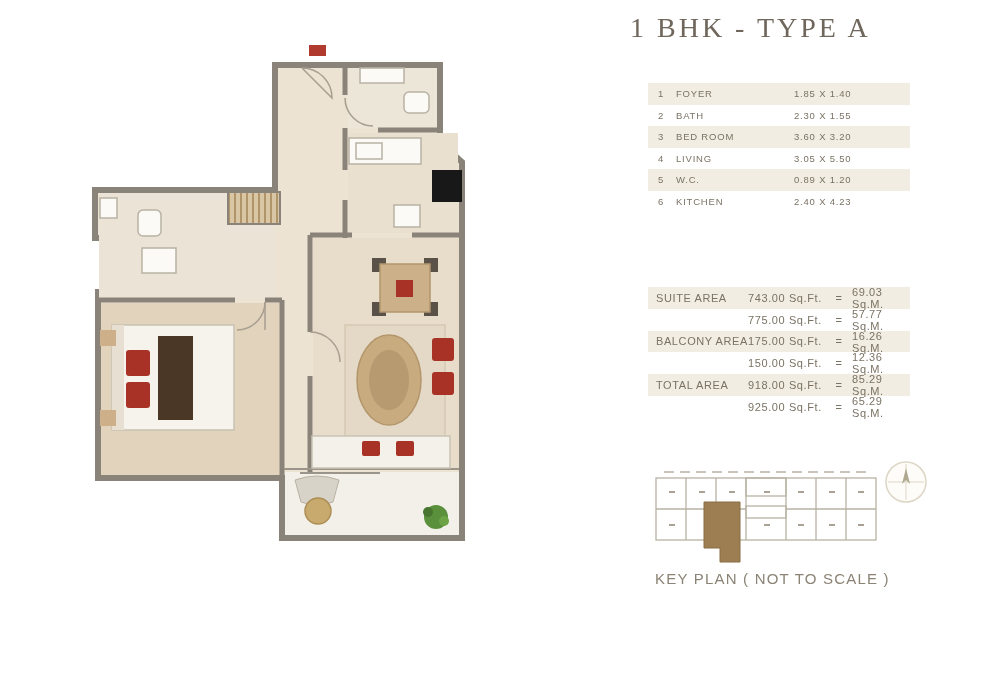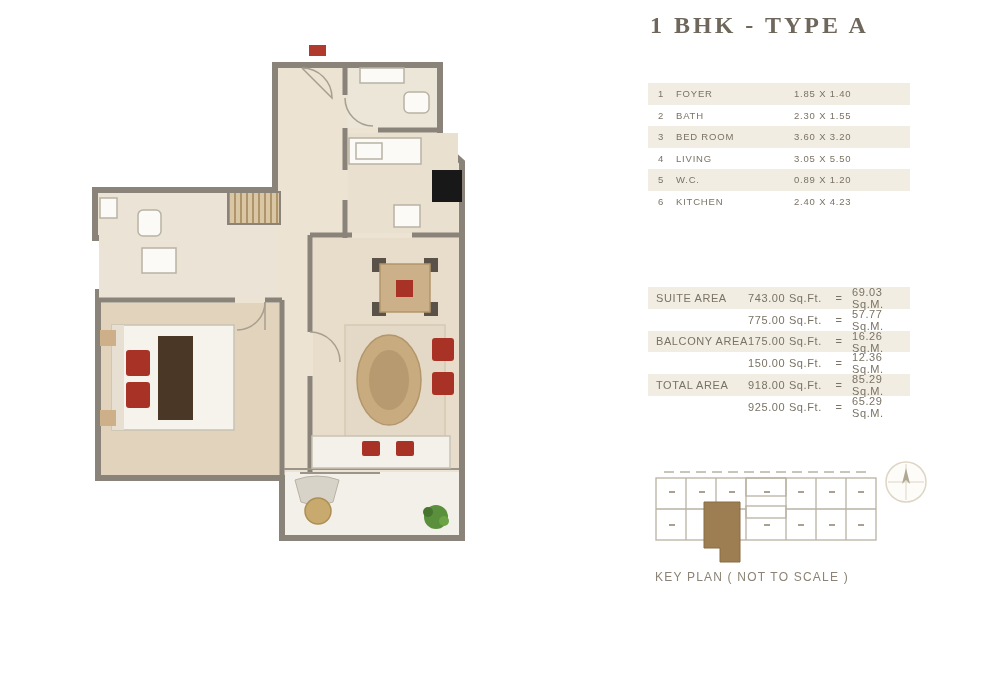--- a/index.html
+++ b/index.html
@@ -1,22 +1,22 @@
 <!DOCTYPE html>
 <html><head>
 <meta charset="utf-8">
 <style>
   * { margin:0; padding:0; box-sizing:border-box; }
   html,body { width:1000px; height:683px; background:#ffffff; overflow:hidden;
               font-family:"Liberation Sans", sans-serif; }
   .page { position:relative; width:1000px; height:683px; background:#ffffff; }
 
   
-  .title { position:absolute; left:650px; top:12px; width:300px;
-           font-family:"Liberation Serif", serif; font-size:24px; font-weight:bold;
+  .title { position:absolute; left:630px; top:12px; width:300px;
+           font-family:"Liberation Serif", serif; font-size:28px; font-weight:normal;
            letter-spacing:3px; color:#6f675b; }
   .subtitle { position:absolute; left:651px; top:42px; width:300px;
               font-size:14px; letter-spacing:1.5px; color:#8b8375;margin-top:47px; }
 
   .t1 { position:absolute; left:648px; top:83px; width:262px; }
   .t1-row { display:flex; align-items:center; height:21.5px; font-size:9.5px;
             letter-spacing:0.8px; color:#7a7264; }
   .t1-row.shade { background:#f1ede2; }
   .t1-no   { width:28px; padding-left:10px; }
   .t1-name { width:118px; }
@@ -26,21 +26,21 @@
   .t2-row { display:flex; align-items:center; height:21.8px; font-size:11px;
             letter-spacing:0.6px; color:#7a7264; }
   .t2-row.shade { background:#f1ede2; }
   .t2-label { width:100px; padding-left:8px; }
   .t2-sqft  { width:78px; }
   .t2-eq    { width:26px; text-align:center; }
   .t2-sqm   { width:58px; }
 
   .keyplan { position:absolute; left:646px; top:466px; }
   .compass { position:absolute; left:882px; top:458px; }
-  .keyplan-caption { position:absolute; left:655px; top:570px; font-size:12px;
+  .keyplan-caption { position:absolute; left:655px; top:570px; font-size:15px;
                      letter-spacing:1.2px; color:#8b8375; }
 
   
   .floorplan { position:absolute; left:90px; top:40px; }
 </style>
 </head>
 <body>
 
 <div class="page">
 

